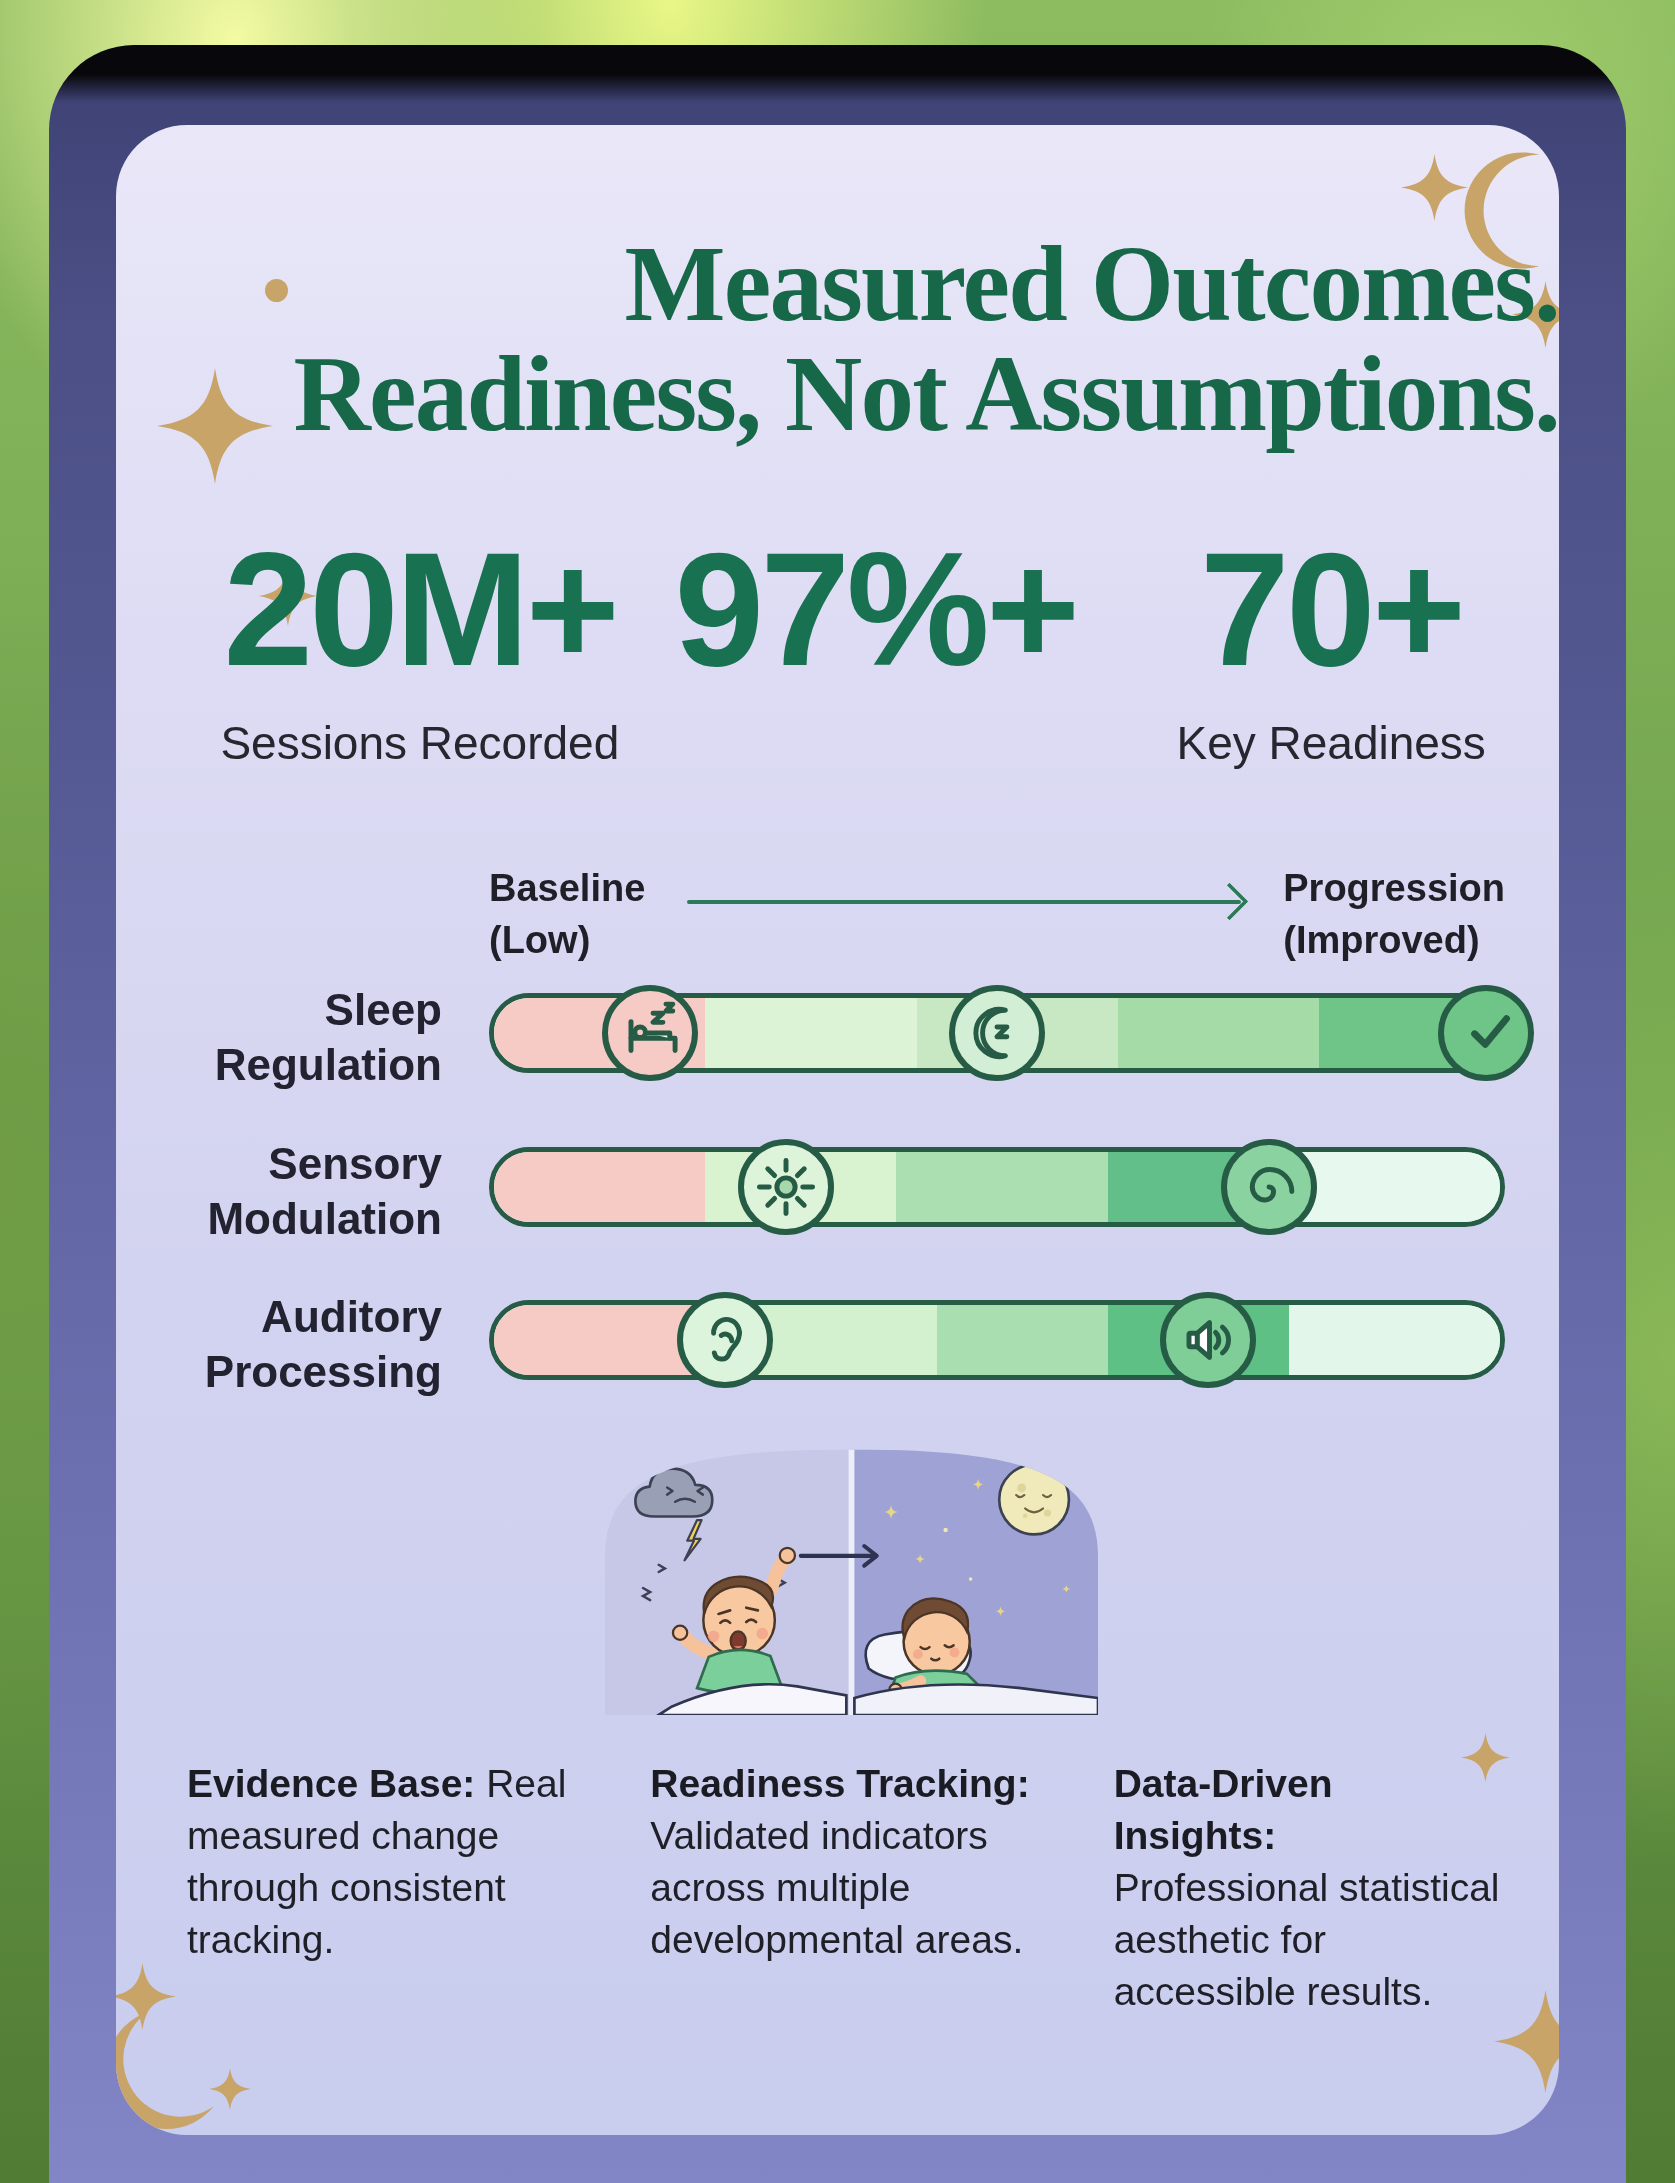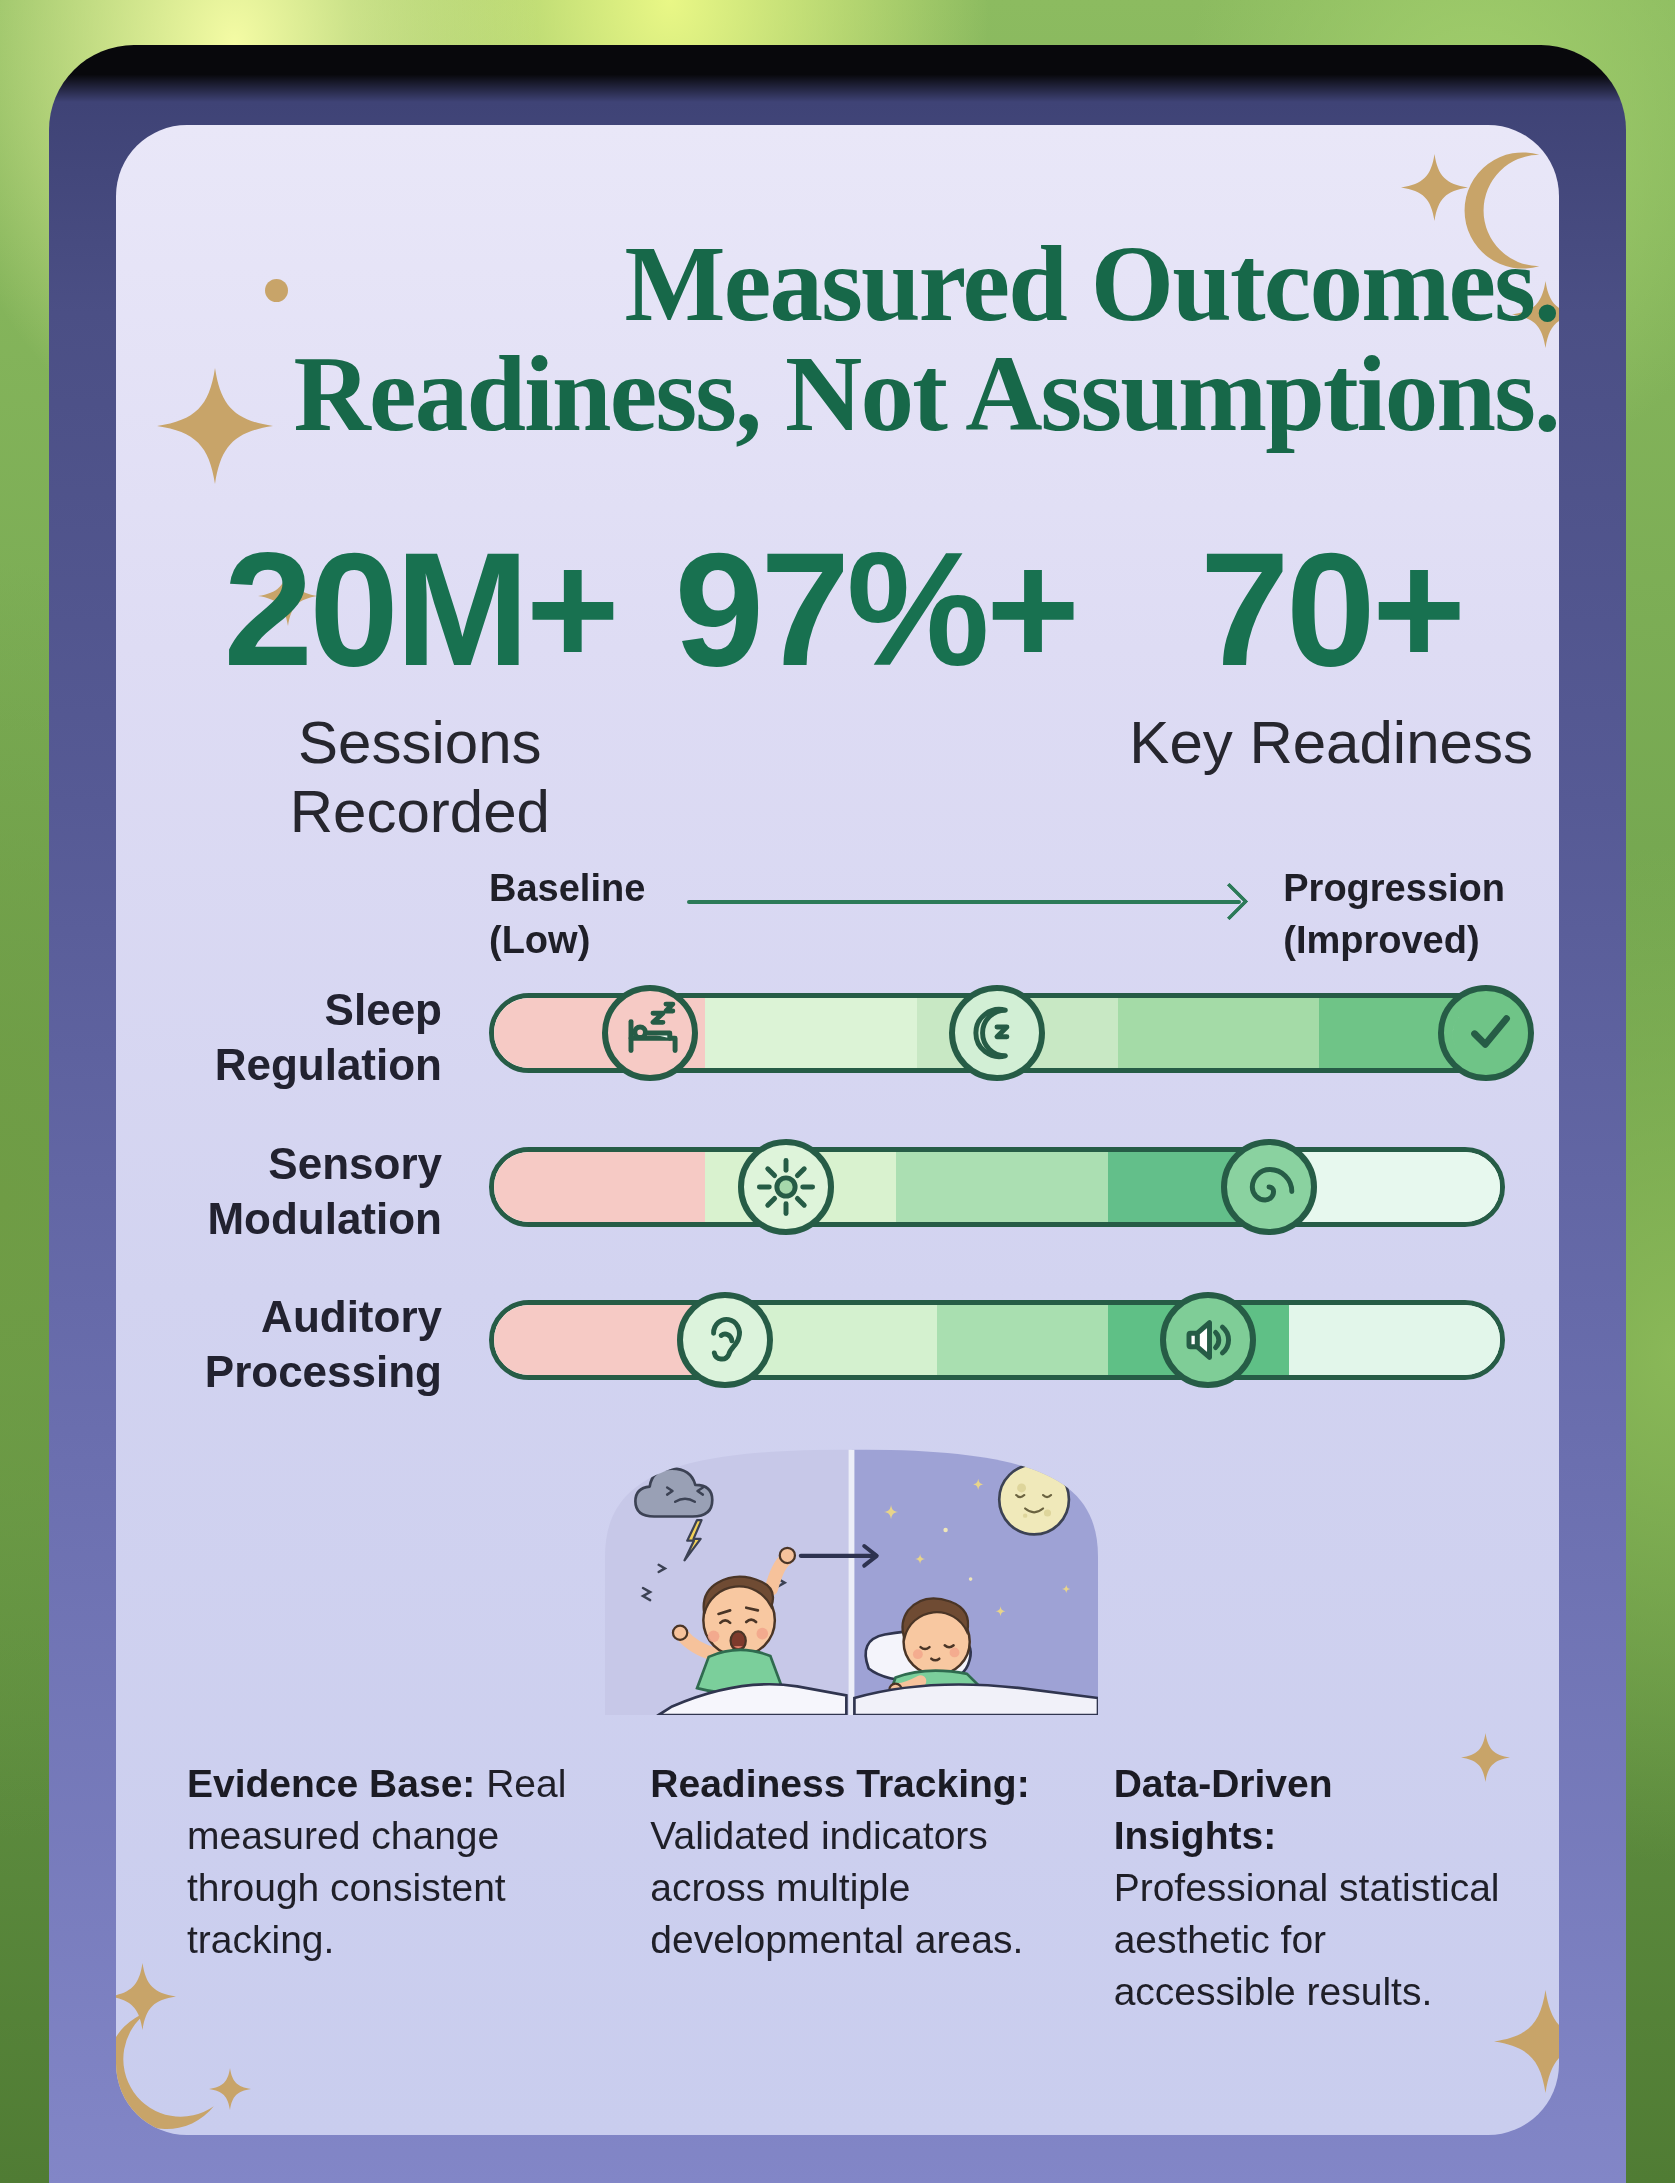--- a/index.html
+++ b/index.html
@@ -46,21 +46,21 @@
     font-family:"Liberation Serif", serif; font-weight:700;
     font-size:107px; line-height:110px; letter-spacing:-1.8px; color:#176849;
   }
 
   
   .stats-row{
     position:absolute; top:404px; left:76px; right:0;
     display:grid; grid-template-columns:1fr 1fr 1fr; text-align:center;
   }
   .stat-value{ font-size:161px; line-height:161px; font-weight:700; letter-spacing:-3.6px; color:#187150; }
-  .stat-label{ margin-top:18px; font-size:60px; color:#26262e; }
+  .stat-label{ margin-top:26px; font-size:46px; color:#26262e; }
 
   
   .prog-header{
     position:absolute; left:373px; top:737px; width:1016px;
     display:flex; justify-content:space-between; align-items:flex-start;
     font-size:38px; line-height:52px; color:#1f1f28;font-weight:bold;
   }
   .prog-header .arrow-track{ flex:1; margin:38px 42px 0 42px; position:relative; height:4px; background:#2c7a58; border-radius:2.2px; }
   .prog-header .arrow-track::after{
     content:""; position:absolute; right:-1.8px; top:-11.6px; width:23px; height:23px;

